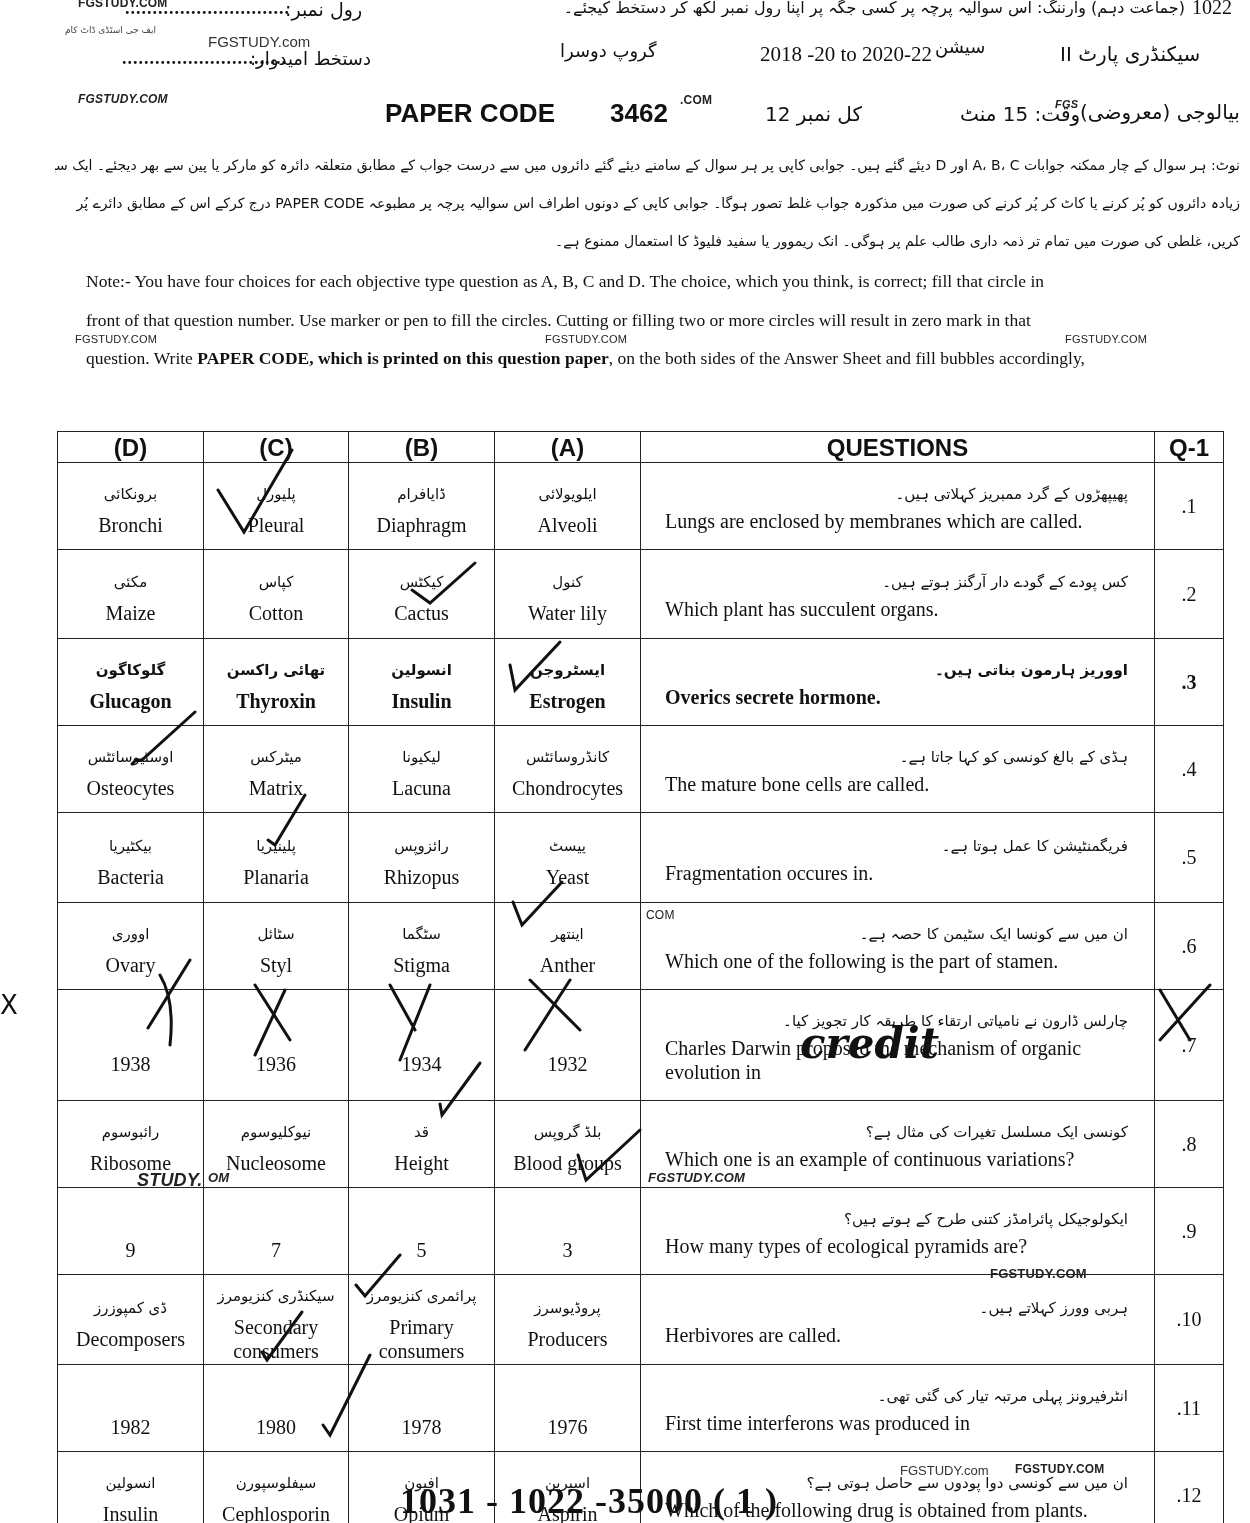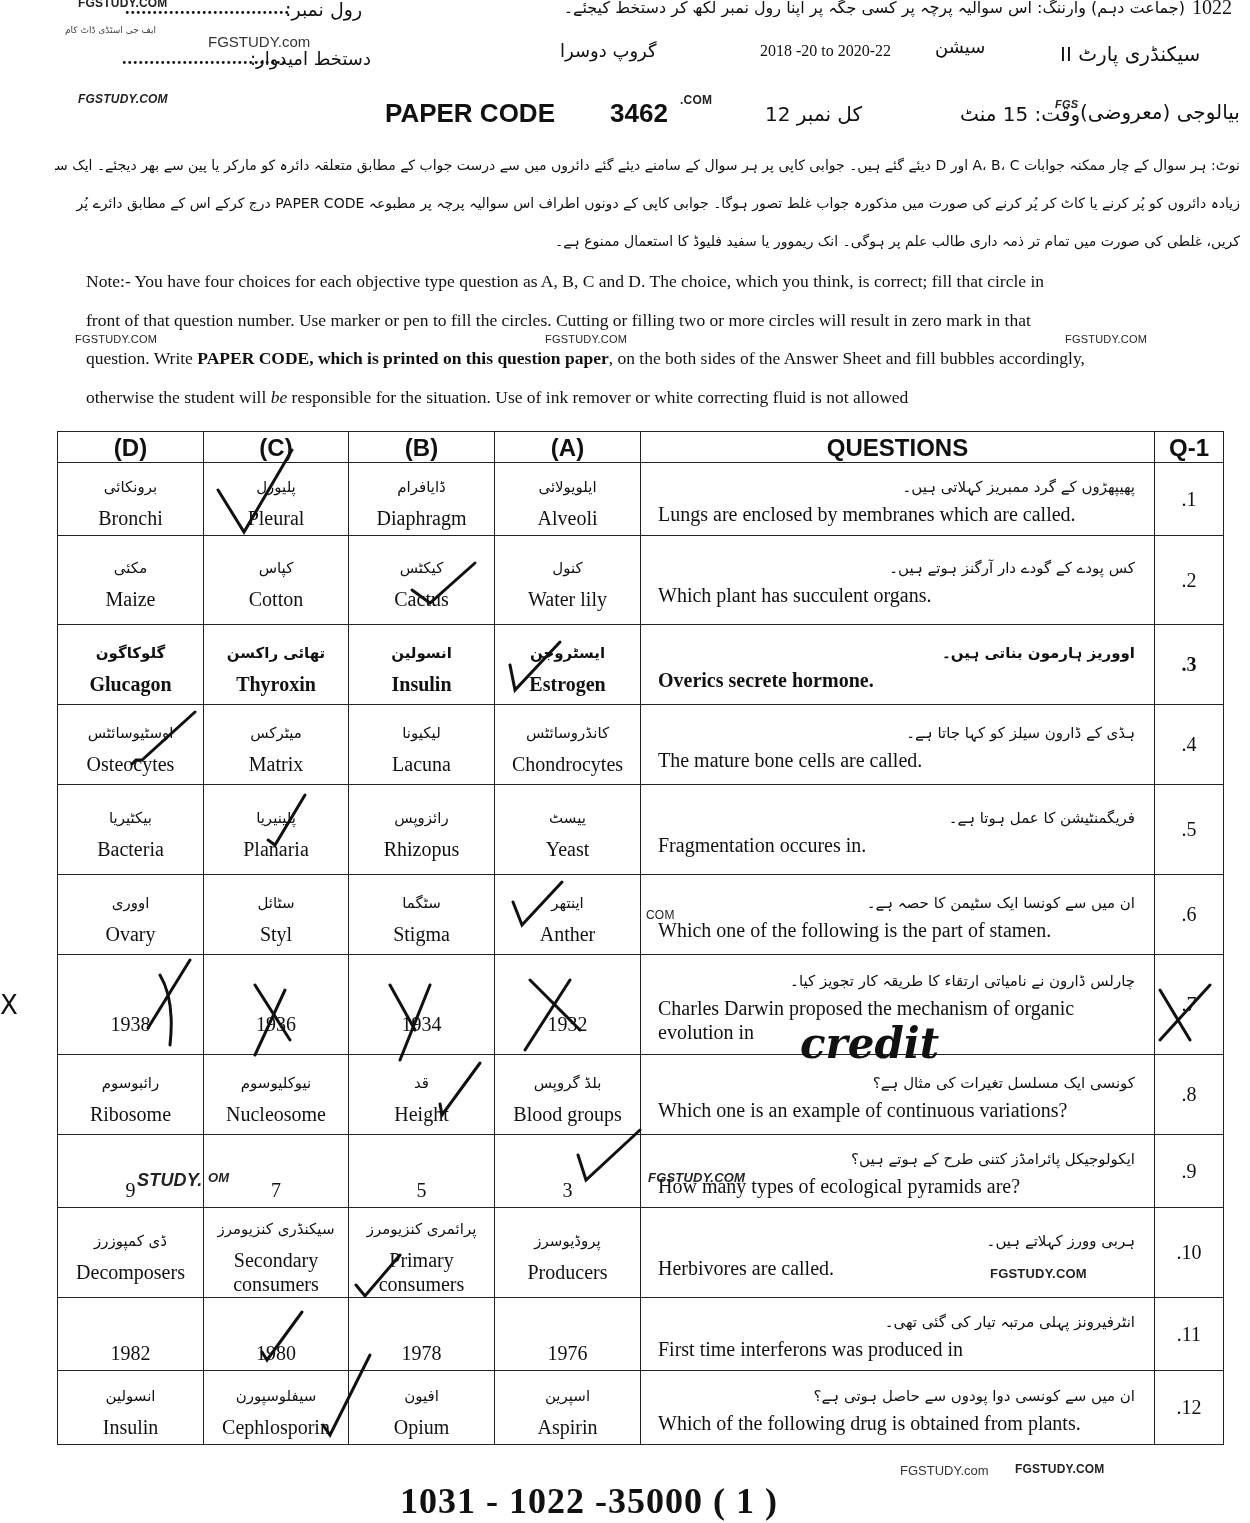--- a/index.html
+++ b/index.html
@@ -23,21 +23,21 @@
 
   
   table.qt { position: absolute; left: 57px; top: 431px; width: 1166px; border-collapse: collapse; table-layout: fixed; }
   table.qt td, table.qt th { border: 1.5px solid #222; vertical-align: middle; text-align: center; }
   table.qt th { font-family: "Liberation Sans", sans-serif; font-weight: bold; font-size: 24px; height: 30px; padding-top: 2px; }
   .opt-urdu { font-family: "DejaVu Sans", sans-serif; direction: rtl; font-size: 15px; height: 38px; line-height: 38px; }
   .opt-en { font-size: 20px; line-height: 24px; }
   .q-urdu { font-family: "DejaVu Sans", sans-serif; direction: rtl; text-align: right; font-size: 15px; padding-right: 10px; line-height: 30px; }
   .q-en { font-size: 20px; text-align: left; padding-left: 8px; line-height: 24px; }
   .qnum { font-size: 20px; }
-  td.qcell { text-align: left; padding: 9px; position: relative; }
+  td.qcell { text-align: left; padding: 16px; position: relative; }
   td.optcell { position: relative; }
 
   .tick { position: absolute; pointer-events: none; }
 
   .footer-code { font-size: 36px; font-weight: bold; letter-spacing: 1px; }
 </style>
 </head>
 <body>
 
 <div class="abs wm" style="left:78px;top:-4px;">FGSTUDY.COM</div>
@@ -45,21 +45,21 @@
 <div class="abs urdu" style="left:285px;top:-2px;font-size:19px;">رول نمبر:</div>
 <div class="abs urdu-small" style="left:65px;top:25px;">ایف جی اسٹڈی ڈاٹ کام</div>
 <div class="abs wm-light" style="left:208px;top:33px;">FGSTUDY.com</div>
 <div class="abs roll-dots" style="left:122px;top:48px;">..............................</div>
 <div class="abs urdu" style="left:250px;top:48px;font-size:18px;">دستخط امیدوار:</div>
 
 <div class="abs hdr-line" style="left:1192px;top:-4px;">1022</div>
 <div class="abs urdu" style="left:520px;top:-2px;width:665px;font-size:16px;text-align:right;white-space:nowrap;overflow:hidden;">(جماعت دہم) وارننگ: اس سوالیہ پرچہ پر کسی جگہ پر اپنا رول نمبر لکھ کر دستخط کیجئے۔</div>
 <div class="abs urdu" style="left:1060px;top:42px;font-size:20px;">سیکنڈری پارٹ II</div>
 <div class="abs urdu" style="left:935px;top:36px;font-size:18px;">سیشن</div>
-<div class="abs hdr-line" style="left:760px;top:42px;font-size:16px;">2018 -20 to 2020-22</div>
+<div class="abs hdr-line" style="left:760px;top:42px;font-size:21px;">2018 -20 to 2020-22</div>
 <div class="abs urdu" style="left:560px;top:40px;font-size:18px;">گروپ دوسرا</div>
 
 <div class="abs wm" style="left:78px;top:92px;font-style:italic;">FGSTUDY.COM</div>
 <div class="abs paper-code" style="left:385px;top:98px;">PAPER CODE</div>
 <div class="abs paper-code-num" style="left:610px;top:98px;">3462</div>
 <div class="abs wm" style="left:680px;top:93px;">.COM</div>
 <div class="abs urdu" style="left:765px;top:102px;font-size:20px;">کل نمبر 12</div>
 <div class="abs urdu" style="left:960px;top:102px;font-size:20px;">وقت: 15 منٹ</div>
 <div class="abs wm" style="left:1055px;top:98px;font-style:italic;font-size:11px;">FGS</div>
 <div class="abs urdu" style="left:1080px;top:100px;font-size:20px;">بیالوجی (معروضی)</div>
@@ -67,21 +67,20 @@
 <div class="abs" style="left:55px;top:146px;width:1185px;">
   <div class="urdu-note" style="white-space:nowrap;overflow:hidden;">نوٹ: ہر سوال کے چار ممکنہ جوابات A، B، C اور D دیئے گئے ہیں۔ جوابی کاپی پر ہر سوال کے سامنے دیئے گئے دائروں میں سے درست جواب کے مطابق متعلقہ دائرہ کو مارکر یا پین سے بھر دیجئے۔ ایک سے</div>
   <div class="urdu-note" style="white-space:nowrap;overflow:hidden;">زیادہ دائروں کو پُر کرنے یا کاٹ کر پُر کرنے کی صورت میں مذکورہ جواب غلط تصور ہوگا۔ جوابی کاپی کے دونوں اطراف اس سوالیہ پرچہ پر مطبوعہ PAPER CODE درج کرکے اس کے مطابق دائرے پُر</div>
   <div class="urdu-note" style="white-space:nowrap;overflow:hidden;">کریں، غلطی کی صورت میں تمام تر ذمہ داری طالب علم پر ہوگی۔ انک ریموور یا سفید فلیوڈ کا استعمال ممنوع ہے۔</div>
 </div>
 
 <div class="abs" style="left:58px;top:262px;width:1185px;">
   <div class="eng-note" style="white-space:nowrap;">Note:- You have four choices for each objective type question as A, B, C and D. The choice, which you think, is correct; fill that circle in</div>
   <div class="eng-note" style="white-space:nowrap;">front of that question number. Use marker or pen to fill the circles. Cutting or filling two or more circles will result in zero mark in that</div>
   <div class="eng-note" style="white-space:nowrap;"><span>question. Write </span><b>PAPER CODE, which is printed on this question paper</b><span>, on the both sides of the Answer Sheet and fill bubbles accordingly,</span></div>
-  <div class="eng-note" style="white-space:nowrap;"><span>otherwise the student will </span><i>be</i> <span>responsible for the situation. Use of ink remover or white correcting fluid is not allowed</span></div>
 </div>
 <div class="abs wm" style="left:75px;top:333px;font-weight:normal;font-size:11px;">FGSTUDY.COM</div>
 <div class="abs wm" style="left:545px;top:333px;font-weight:normal;font-size:11px;">FGSTUDY.COM</div>
 <div class="abs wm" style="left:1065px;top:333px;font-weight:normal;font-size:11px;">FGSTUDY.COM</div>
 
 <table class="qt">
   <colgroup>
     <col style="width:146px">
       <col style="width:145px">
       <col style="width:146px">
@@ -180,21 +179,21 @@
         </td>
         <td class="optcell">
           <div class="opt-urdu">لیکیونا</div>
           <div class="opt-en">Lacuna</div>
         </td>
         <td class="optcell">
           <div class="opt-urdu">کانڈروسائٹس</div>
           <div class="opt-en">Chondrocytes</div>
         </td>
         <td class="qcell">
-          <div class="q-urdu">ہڈی کے ڈارون سیلز کو کہا جاتا ہے۔</div>
+          <div class="q-urdu">ہڈی کے بالغ کونسی کو کہا جاتا ہے۔</div>
           <div class="q-en">The mature bone cells are called.</div>
         </td>
         <td class="qnum">.4</td>
       </tr>
       <tr style="height: 90px;">
         <td class="optcell">
           <div class="opt-urdu">بیکٹیریا</div>
           <div class="opt-en">Bacteria</div>
         </td>
         <td class="optcell">

